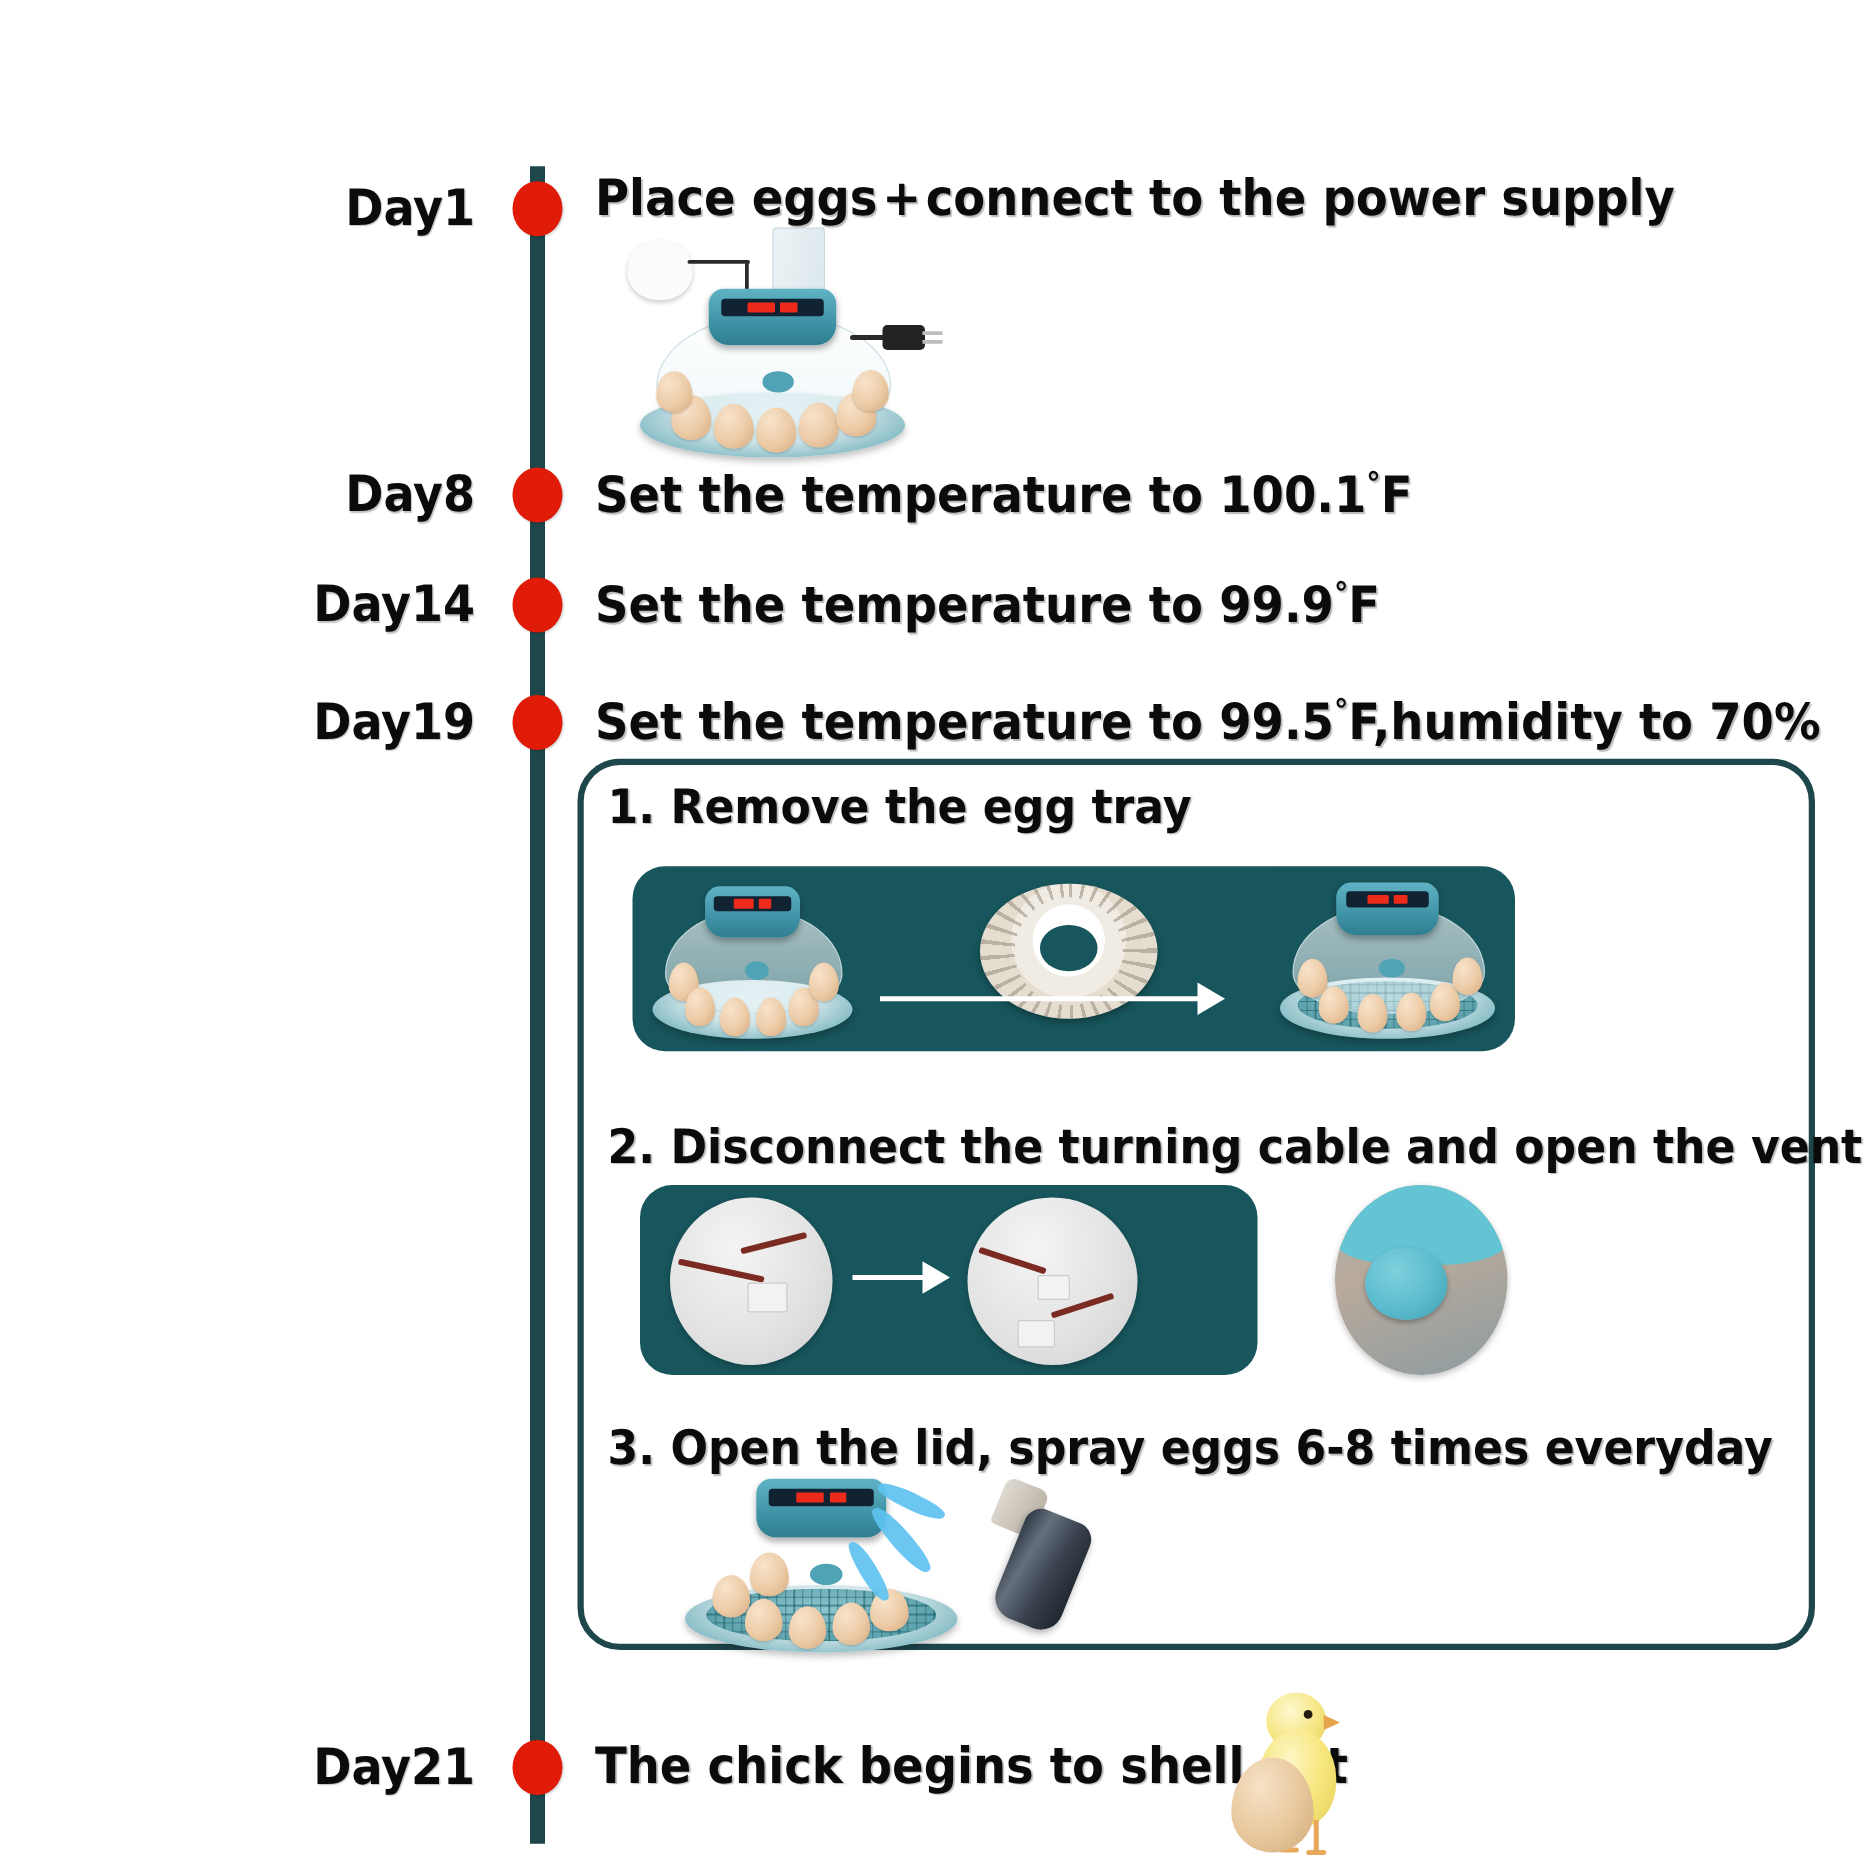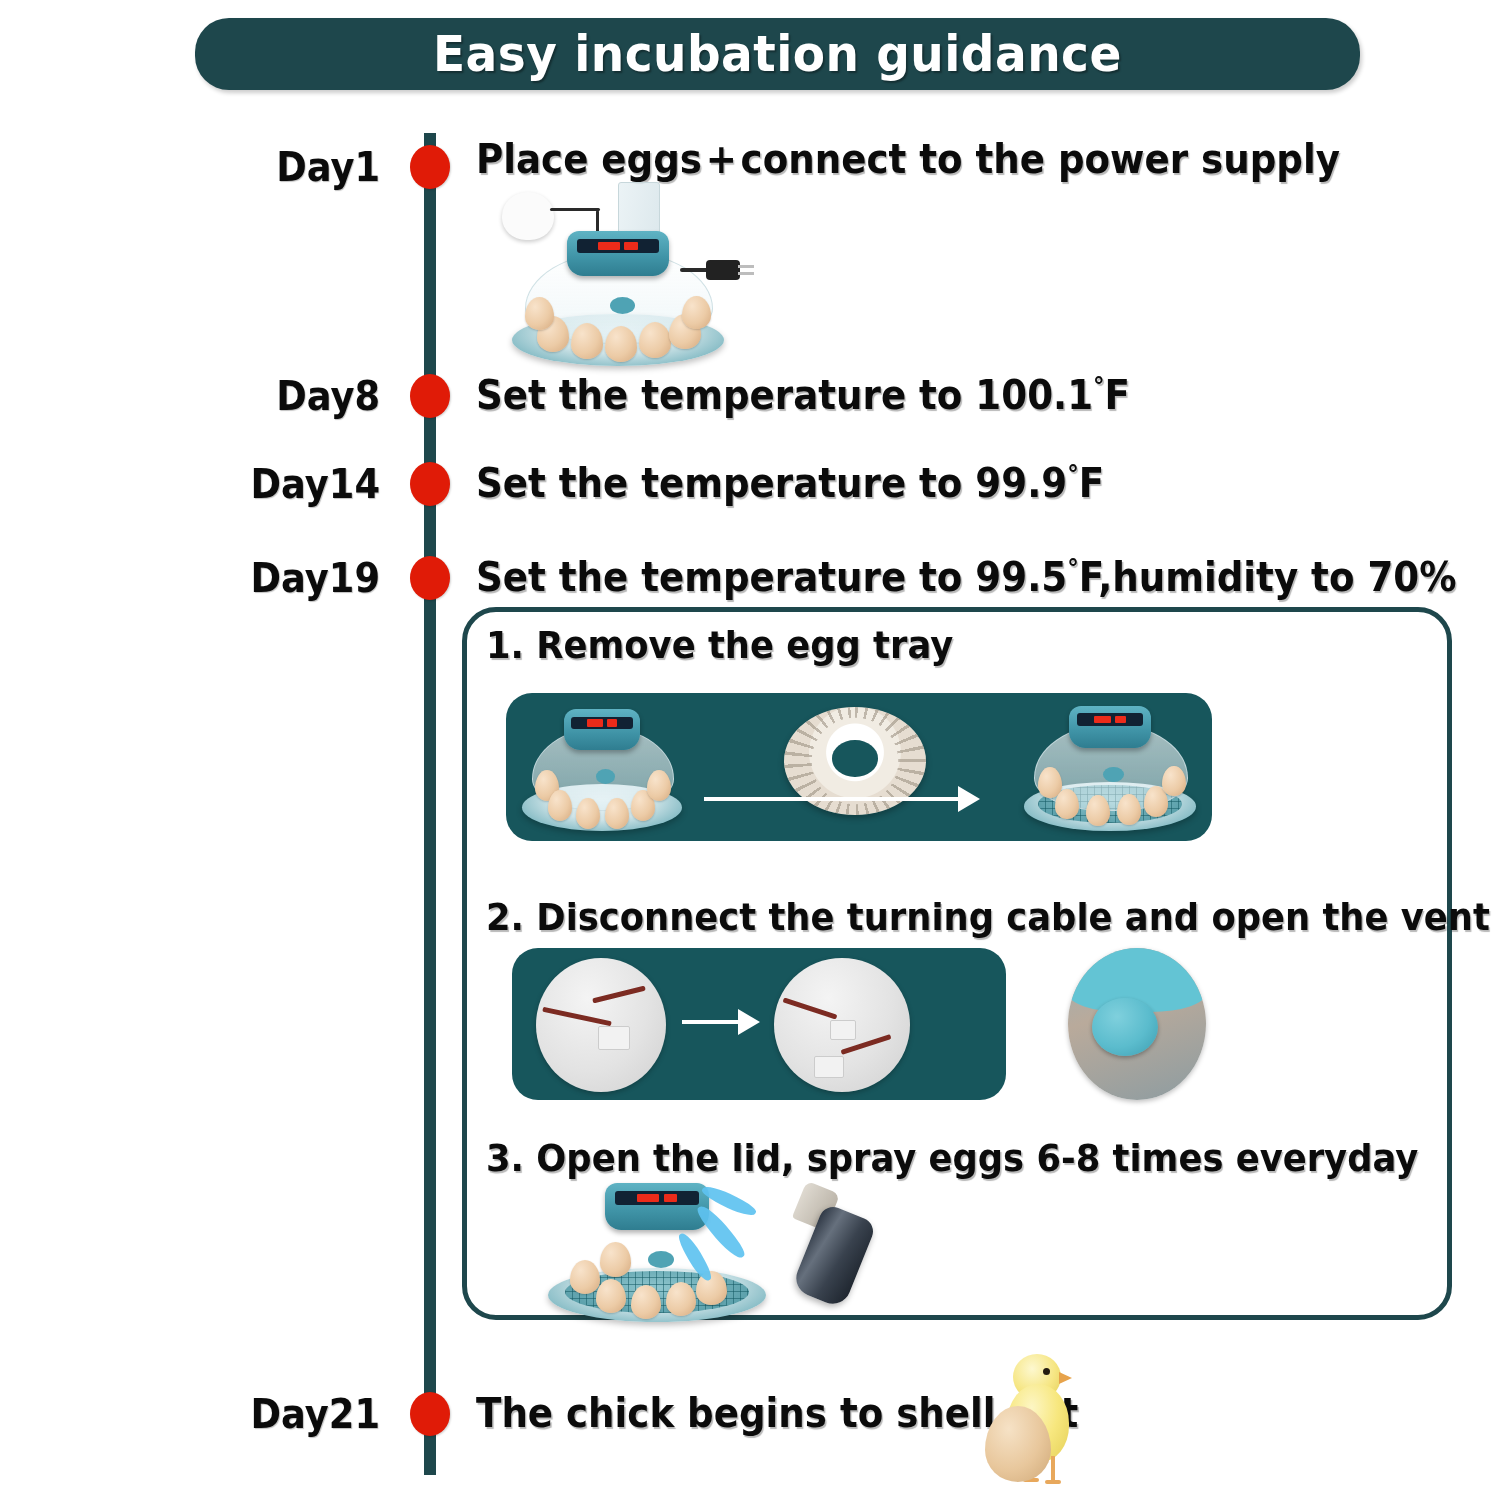--- a/index.html
+++ b/index.html
@@ -200,23 +200,20 @@
     position:absolute;width:66px;height:76px;
     border-radius:50% 50% 50% 50%/58% 58% 42% 42%;
     background:radial-gradient(ellipse at 36% 30%, #f6e2c6 0%, #e8c79c 55%, #cfa877 100%);
   }
 </style>
 </head>
 <body>
 
 <div class="page">
 
-  <div class="banner">
-    <div class="banner-title">Easy incubation guidance</div>
-  </div>
 
   <div class="timeline-line"></div>
 
   <div class="dot" style="top:145px;"></div>
   <div class="daylabel" style="top:144px;">Day1</div>
   <div class="steptext" style="top:136px;font-size:40px;">
     <span>Place eggs</span><span style="padding:0 4px;">+</span><span>connect to the power supply</span>
   </div>
 
   <div style="position:absolute;left:492px;top:182px;width:250px;height:186px;">

